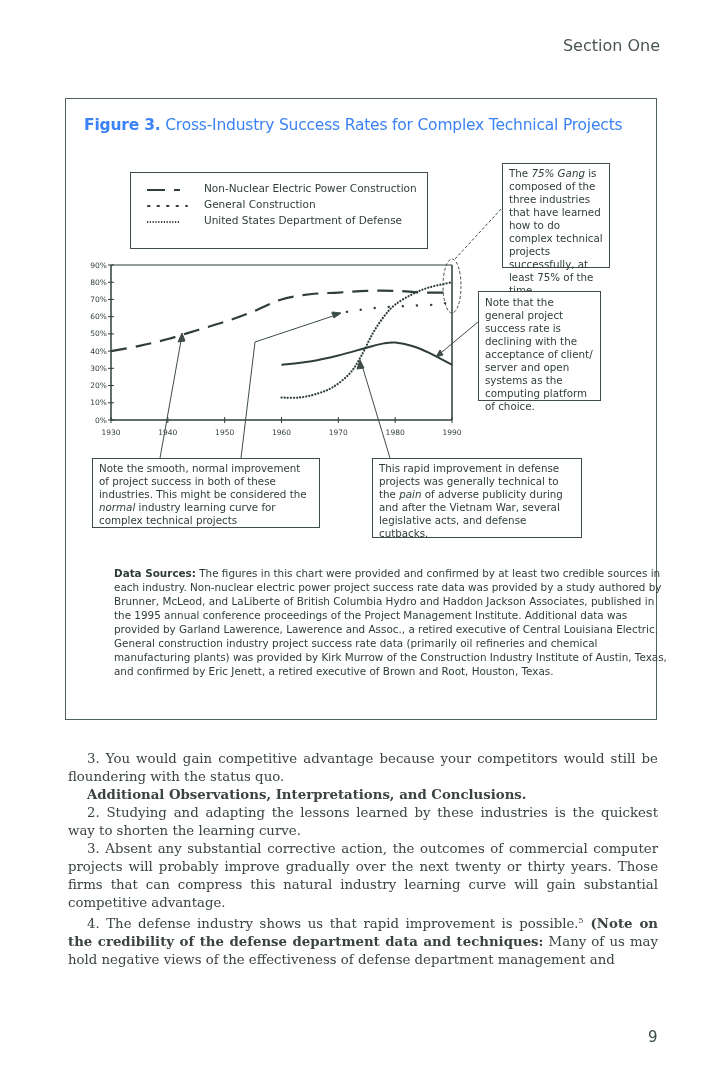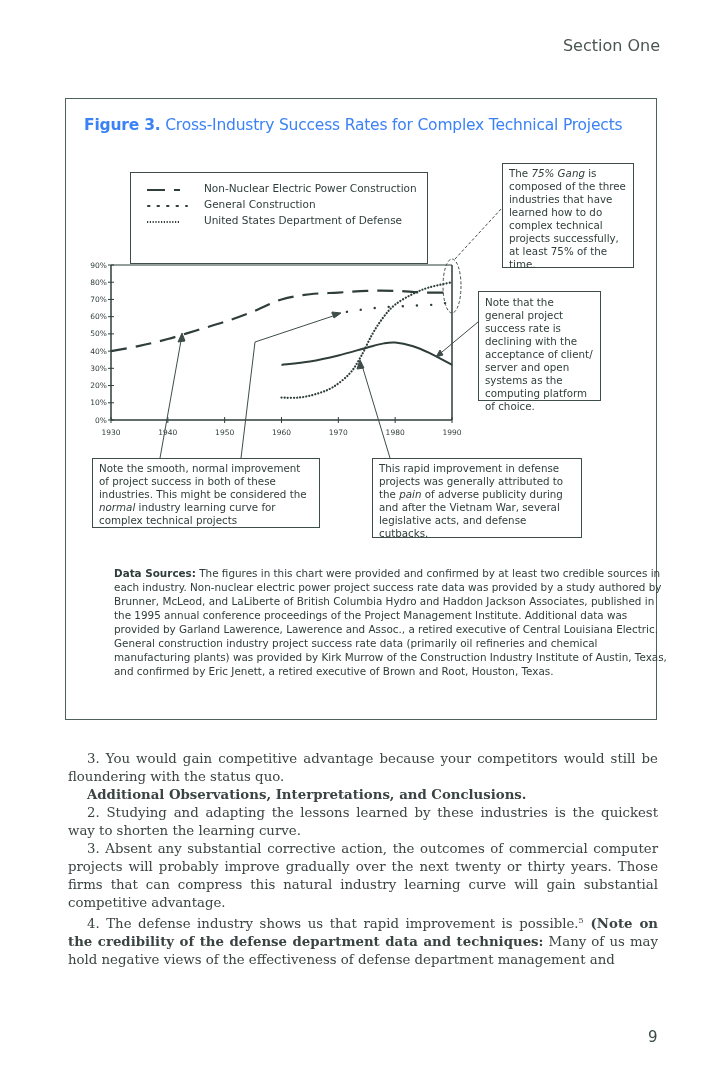--- a/index.html
+++ b/index.html
@@ -3,26 +3,26 @@
 <meta charset="utf-8">
 <style>
   html, body { margin:0; padding:0; }
   body { width:718px; height:1088px; background:#ffffff; position:relative; overflow:hidden; color:#2f3e3b; }
   .sans { font-family: "DejaVu Sans", "Liberation Sans", sans-serif; }
   .serif { font-family: "DejaVu Serif", "Liberation Serif", serif; }
   #section-header { position:absolute; top:36px; right:58px; font-size:16px; color:#4a5653; }
   #figure-frame { position:absolute; left:65px; top:98px; width:592px; height:622px; border:1.5px solid #50605c; box-sizing:border-box; }
   #figure-title { position:absolute; left:84px; top:116px; font-size:15.5px; color:#3b82f6; white-space:nowrap; letter-spacing:-0.2px; }
   #figure-title b { font-weight:bold; }
-  #legend-box { position:absolute; left:130px; top:172px; width:298px; height:92px; border:1.3px solid #3f4d4a; box-sizing:border-box; }
+  #legend-box { position:absolute; left:130px; top:172px; width:298px; height:77px; border:1.3px solid #3f4d4a; box-sizing:border-box; }
   .legend-row { position:absolute; left:0; width:100%; height:16px; font-size:10.5px; }
   .legend-row .label { position:absolute; left:73px; top:0; white-space:nowrap; }
   .legend-row svg { position:absolute; left:16px; top:4px; }
   .callout { position:absolute; border:1.3px solid #3f4d4a; background:#fff; box-sizing:border-box; font-size:10.3px; line-height:13px; color:#2f3e3b; padding:3px 6px; }
-  #callout-gang { left:502px; top:163px; width:132px; height:105px; }
+  #callout-gang { left:502px; top:163px; width:108px; height:105px; }
   #callout-declining { left:478px; top:291px; width:123px; height:110px; padding:4px 6px; }
   #callout-normal { left:92px; top:458px; width:228px; height:70px; }
   #callout-defense { left:372px; top:458px; width:210px; height:80px; }
   #chart-svg { position:absolute; left:0; top:0; }
   #data-sources { position:absolute; left:85px; top:566px; width:556px; font-size:10.4px; line-height:14px; color:#2f3e3b;margin-left:29px; }
   #data-sources b { font-weight:bold; }
   #body-text { position:absolute; left:68px; top:750px; width:590px; font-size:13.3px; line-height:18px; color:#3a4442; text-align:justify; }
   #body-text p { margin:0; text-indent:19px; }
   #body-text p.heading { font-weight:bold; }
   #page-number { position:absolute; left:648px; top:1028px; font-size:15px; color:#3a4a47; }
@@ -173,21 +173,21 @@
   <span>The </span><em>75% Gang</em><span> is composed of the three industries that have learned how to do complex technical projects successfully, at least 75% of the time.</span>
 </div>
 
 <div id="callout-declining" class="callout sans">Note that the general project success rate is declining with the acceptance of client/ server and open systems as the computing platform of choice.</div>
 
 <div id="callout-normal" class="callout sans">
   <span>Note the smooth, normal improvement of project success in both of these industries. This might be considered the </span><em>normal</em><span> industry learning curve for complex technical projects</span>
 </div>
 
 <div id="callout-defense" class="callout sans">
-  <span>This rapid improvement in defense projects was generally attributed to the </span><em>pain</em><span> of adverse publicity during and after the Vietnam War, several legislative acts, and defense cutbacks.</span>
+  <span>This rapid improvement in defense projects was generally technical to the </span><em>pain</em><span> of adverse publicity during and after the Vietnam War, several legislative acts, and defense cutbacks.</span>
 </div>
 
 <div id="data-sources" class="sans">
   <b>Data Sources:</b><span> The figures in this chart were provided and confirmed by at least two credible sources in each industry. Non-nuclear electric power project success rate data was provided by a study authored by Brunner, McLeod, and LaLiberte of British Columbia Hydro and Haddon Jackson Associates, published in the 1995 annual conference proceedings of the Project Management Institute. Additional data was provided by Garland Lawerence, Lawerence and Assoc., a retired executive of Central Louisiana Electric. General construction industry project success rate data (primarily oil refineries and chemical manufacturing plants) was provided by Kirk Murrow of the Construction Industry Institute of Austin, Texas, and confirmed by Eric Jenett, a retired executive of Brown and Root, Houston, Texas.</span>
 </div>
 
 <div id="body-text" class="serif">
   <p>3. You would gain competitive advantage because your competitors would still be floundering with the status quo.</p>
   <p class="heading">Additional Observations, Interpretations, and Conclusions.</p>
   <p>2. Studying and adapting the lessons learned by these industries is the quickest way to shorten the learning curve.</p>

